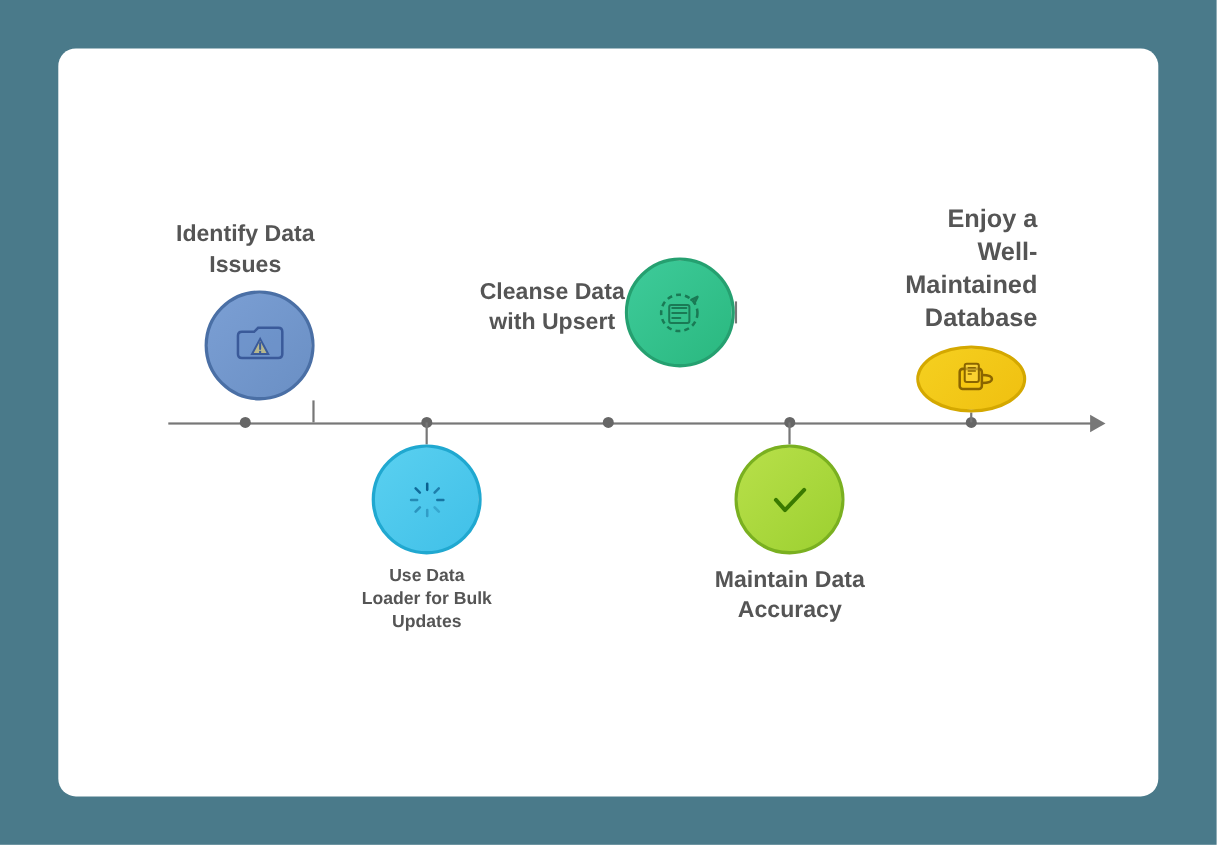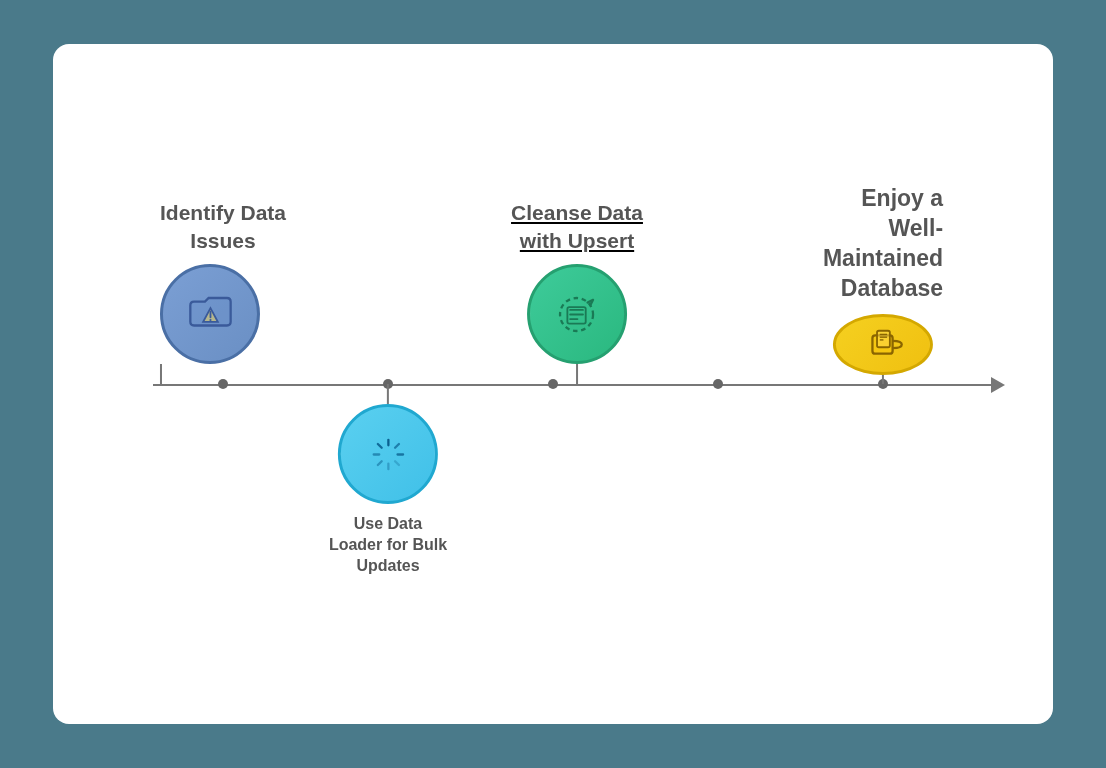--- a/index.html
+++ b/index.html
@@ -133,37 +133,37 @@
   <div class="timeline-wrapper">
 
     <div class="h-line"></div>
 
     <div class="tl-dot" style="left: 120px;"></div>
     <div class="tl-dot" style="left: 285px;"></div>
     <div class="tl-dot" style="left: 450px;"></div>
     <div class="tl-dot" style="left: 615px;"></div>
     <div class="tl-dot" style="left: 780px;"></div>
 
-    <div class="top-item" style="left: 120px; transform: translateX(-50%); bottom: 0; top: auto; display: flex; flex-direction: column; align-items: flex-start; position: absolute; top: 0; height: 200px; justify-content: flex-end;">
+    <div class="top-item" style="left: 120px; transform: translateX(-50%); bottom: 0; top: auto; display: flex; flex-direction: column; align-items: flex-end; position: absolute; top: 0; height: 200px; justify-content: flex-end;">
       <div class="item-label" style="font-size: 21px; font-weight: 600; color: #555; text-align: center; line-height: 1.3; margin-bottom: 10px; white-space: pre-line;">Identify Data
 Issues</div>
       <div class="circle-icon circle-blue">
         <svg viewBox="0 0 60 60" fill="none" xmlns="http://www.w3.org/2000/svg">
 
           <path d="M8 20 Q8 16 12 16 L24 16 L28 12 L48 12 Q52 12 52 16 L52 38 Q52 42 48 42 L12 42 Q8 42 8 38 Z" stroke="#3a5a9a" stroke-width="2.5" fill="rgba(100,140,200,0.3)"></path>
 
           <path d="M30 23 L22 38 L38 38 Z" stroke="#3a5a9a" stroke-width="2" fill="rgba(255,220,80,0.5)"></path>
           <line x1="30" y1="27" x2="30" y2="33" stroke="#3a5a9a" stroke-width="2" stroke-linecap="round"></line>
           <circle cx="30" cy="36" r="1.2" fill="#3a5a9a"></circle>
         </svg>
       </div>
       <div style="width:2px; height:20px; background:#777;"></div>
     </div>
 
-    <div style="position: absolute; left: 474px; transform: translateX(-50%); top: 0; height: 200px; display: flex; flex-direction: column; align-items: center; justify-content: flex-end; text-decoration: underline;">
+    <div style="position: absolute; left: 450px; transform: translateX(-50%); top: 0; height: 200px; display: flex; flex-direction: row; align-items: center; justify-content: flex-end;">
       <div style="font-size: 21px; font-weight: 600; color: #555; text-align: center; line-height: 1.3; margin-bottom: 10px; white-space: pre-line;">Cleanse Data
 with Upsert</div>
       <div class="circle-icon circle-teal">
         <svg viewBox="0 0 60 60" fill="none" xmlns="http://www.w3.org/2000/svg">
 
           <circle cx="30" cy="30" r="18" stroke="#1a7a55" stroke-width="2.5" stroke-dasharray="5 4"></circle>
 
           <path d="M45 20 L48 14 L42 17" stroke="#1a7a55" stroke-width="2.5" stroke-linecap="round" stroke-linejoin="round"></path>
 
           <rect x="22" y="24" width="16" height="2" rx="1" fill="#1a7a55"></rect>
@@ -210,15 +210,25 @@
           <line x1="37.3" y1="37.3" x2="41.5" y2="41.5" stroke="#0a6090" stroke-width="2.5" stroke-linecap="round" opacity="0.3"></line>
           <line x1="41.5" y1="18.5" x2="37.3" y2="22.7" stroke="#0a6090" stroke-width="2.5" stroke-linecap="round" opacity="0.7"></line>
           <line x1="22.7" y1="37.3" x2="18.5" y2="41.5" stroke="#0a6090" stroke-width="2.5" stroke-linecap="round" opacity="0.5"></line>
         </svg>
       </div>
       <div style="font-size: 16px; font-weight: 600; color: #555; text-align: center; line-height: 1.3; margin-top: 10px; white-space: pre-line;">Use Data
 Loader for Bulk
 Updates</div>
     </div>
 
+    <div style="position: absolute; left: 615px; transform: translateX(-50%); top: 200px; height: 200px; display: flex; flex-direction: column; align-items: center;">
+      <div style="width:2px; height:20px; background:#777;"></div>
+      <div class="circle-icon circle-green">
+        <svg viewBox="0 0 60 60" fill="none" xmlns="http://www.w3.org/2000/svg">
+          <path d="M16 30 L25 40 L44 20" stroke="#3a7a00" stroke-width="4" stroke-linecap="round" stroke-linejoin="round" fill="none"></path>
+        </svg>
+      </div>
+      <div style="font-size: 21px; font-weight: 600; color: #555; text-align: center; line-height: 1.3; margin-top: 10px; white-space: pre-line;">Maintain Data
+Accuracy</div>
+    </div>
 
   </div>
 </div>
 
 </body></html>

